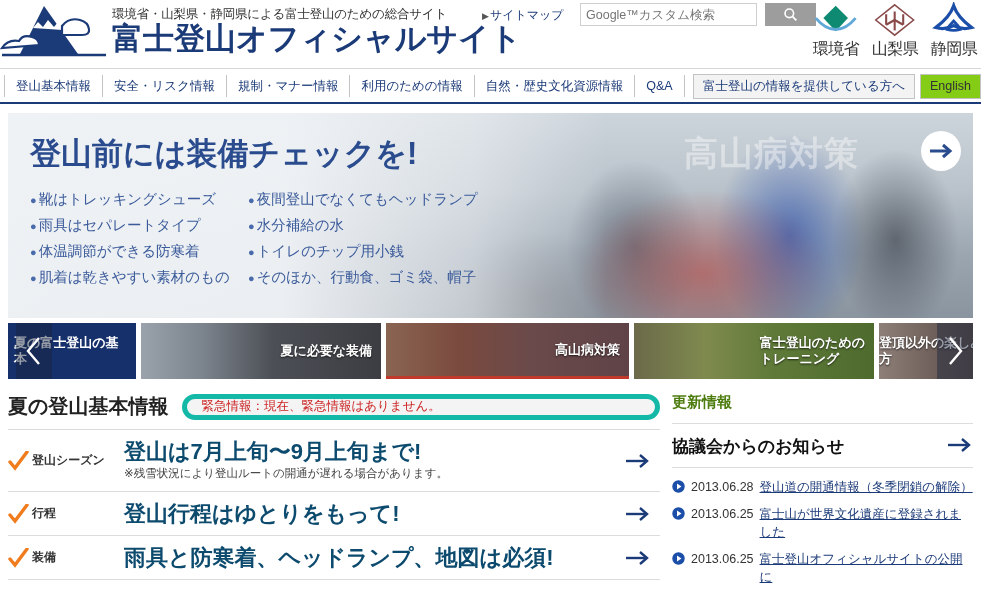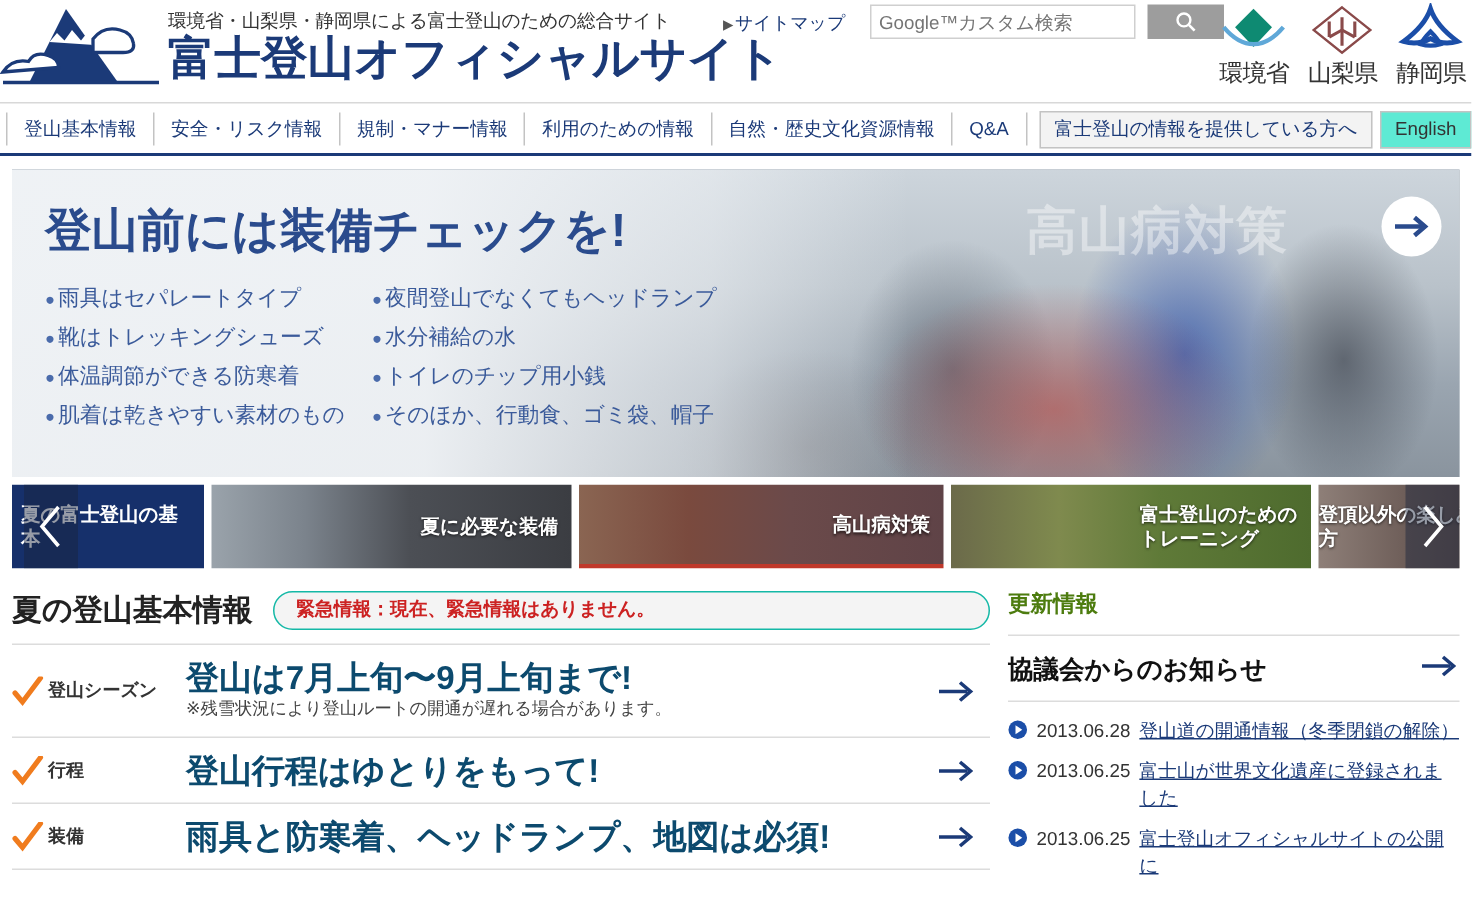--- a/index.html
+++ b/index.html
@@ -85,21 +85,21 @@
   .nav-right {
     position:absolute; right:0; top:5px;
     display:flex; gap:5px;
   }
   .pill {
     border:1px solid #c3c3c3; background:#f3f3f3;
     font-size:12.5px; color:#1b3a78;
     padding:4px 9px; line-height:15px;
     white-space:nowrap; cursor:pointer;
   }
-  .pill.en { color:#333; background:#5eead4; }
+  .pill.en { color:#333; background:#84cc16; }
 
   
   .hero {
     position:relative;
     margin:9px 8px 0 8px;
     height:205px;
     overflow:hidden;
     background:#8c99a6;
   }
   .hero-photo {
@@ -187,24 +187,24 @@
   .col-side { width:301px; }
 
   .sec-head {
     display:flex; align-items:center; gap:14px;
     padding-bottom:9px;
     border-bottom:1px solid #dcdcdc;
   }
   .sec-title { font-size:20px; font-weight:bold; color:#222; white-space:nowrap; }
   .emerg {
     flex:1; height:26px; border-radius:13px;
-    border:1px solid #14b8a6; background:#f4f4f4;
+    border:5px solid #14b8a6; background:#f4f4f4;
     display:flex; align-items:center;
     padding-left:14px;
-    font-size:12.5px; font-weight:bold; color:#cc2222;
+    font-size:12.5px; font-weight:normal; color:#cc2222;
     white-space:nowrap;
   }
 
   .row {
     display:flex; align-items:center;
     border-bottom:1px solid #dcdcdc;
     padding:9px 0 9px 0;
     cursor:pointer;
   }
   .row-tag {
@@ -324,22 +324,22 @@
 
 <div class="hero">
   <div class="hero-photo"></div>
   <div class="hero-fade"></div>
   <div class="hero-ghost">高山病対策</div>
 
   <div class="hero-content">
     <div class="hero-title">登山前には装備チェックを!</div>
     <div class="hero-lists">
       <div class="hero-col c1">
+        <div class="hero-li"><span class="dot">●</span><span>靴はトレッキングシューズ</span></div>
         <div class="hero-li"><span class="dot">●</span><span>雨具はセパレートタイプ</span></div>
-        <div class="hero-li"><span class="dot">●</span><span>靴はトレッキングシューズ</span></div>
         <div class="hero-li"><span class="dot">●</span><span>体温調節ができる防寒着</span></div>
         <div class="hero-li"><span class="dot">●</span><span>肌着は乾きやすい素材のもの</span></div>
       </div>
       <div class="hero-col">
         <div class="hero-li"><span class="dot">●</span><span>夜間登山でなくてもヘッドランプ</span></div>
         <div class="hero-li"><span class="dot">●</span><span>水分補給の水</span></div>
         <div class="hero-li"><span class="dot">●</span><span>トイレのチップ用小銭</span></div>
         <div class="hero-li"><span class="dot">●</span><span>そのほか、行動食、ゴミ袋、帽子</span></div>
       </div>
     </div>

